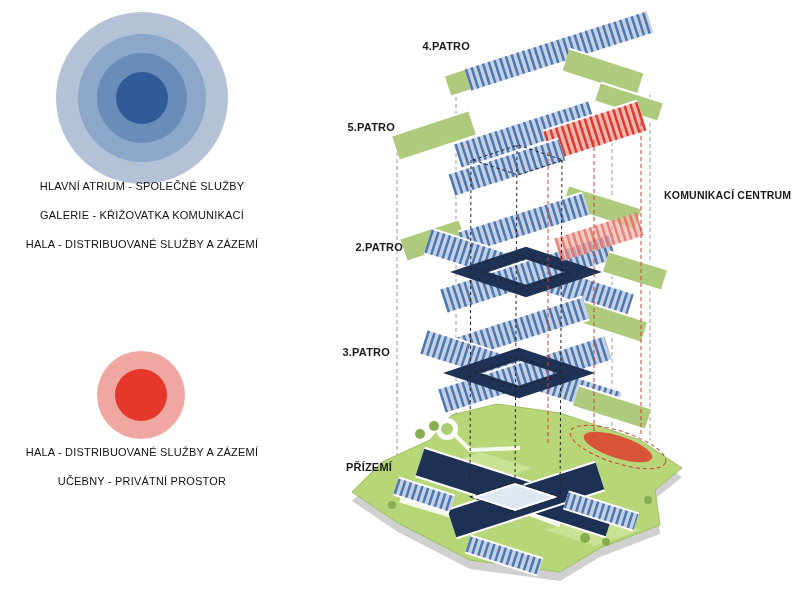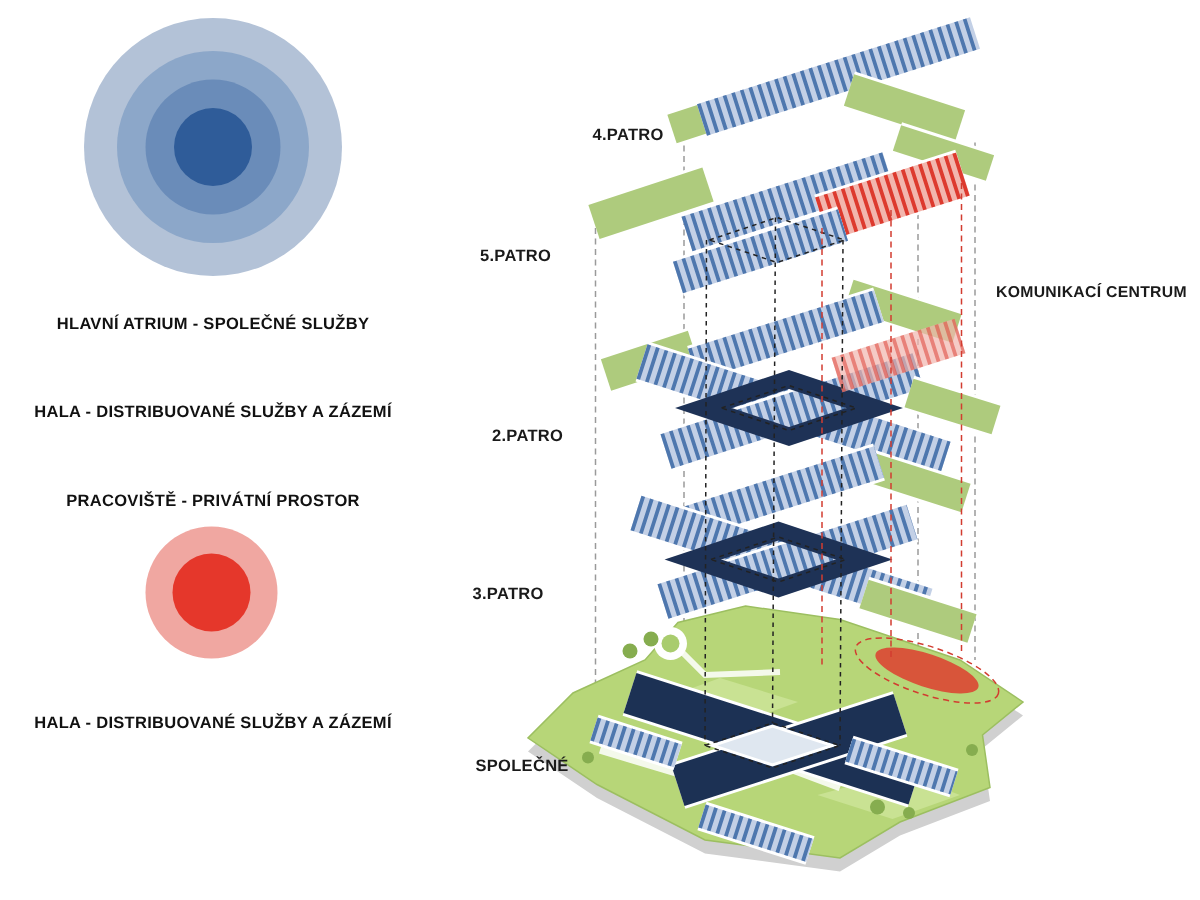--- a/index.html
+++ b/index.html
@@ -6,23 +6,23 @@
   body{
     width:800px;height:600px;position:relative;overflow:hidden;
     background:#ffffff;
     font-family:"Liberation Sans", sans-serif;
   }
   .abs{position:absolute;}
   .label{
     font-size:11px;font-weight:bold;color:#1a1a1a;letter-spacing:.2px;
     white-space:nowrap;
   }
-  .floor-label{text-align:left;margin-top:44px;}
+  .floor-label{text-align:right;}
   .legend-text{display:flex;flex-direction:column;gap:17px;text-align:center;}
-  .legend-text div{font-size:11px;font-weight:bold;color:#111;letter-spacing:.2px;margin-top:30px;}
+  .legend-text div{font-size:11px;font-weight:normal;color:#111;letter-spacing:.2px;}
   svg{display:block;}
   #axon-svg{position:absolute;left:0;top:0;}
 </style>
 </head>
 <body>
 
 <svg id="axon-svg" width="800" height="600" viewBox="0 0 800 600">
 
   <g stroke="#9a9a9a" stroke-width="1" stroke-dasharray="4 3">
     <line x1="397" y1="152" x2="397" y2="500"></line>
@@ -151,31 +151,32 @@
 
 <svg class="abs" style="left:54px;top:10px" width="176" height="176">
   <circle cx="88" cy="88" r="86" fill="#b3c2d7"></circle>
   <circle cx="88" cy="88" r="64" fill="#8ca7c9"></circle>
   <circle cx="88" cy="88" r="45" fill="#6a8cb9"></circle>
   <circle cx="88" cy="88" r="26" fill="#2f5c99"></circle>
 </svg>
 
 <div class="abs legend-text" style="left:8px;top:180px;width:268px">
   <div>HLAVNÍ ATRIUM - SPOLEČNÉ SLUŽBY</div>
+  <div>GALERIE - KŘIŽOVATKA KOMUNIKACÍ</div>
   <div>HALA - DISTRIBUOVANÉ SLUŽBY A ZÁZEMÍ</div>
-  <div>PRACOVIŠTĚ - PRIVÁTNÍ PROSTOR</div>
 </div>
 
 <svg class="abs" style="left:96px;top:350px" width="90" height="90">
   <circle cx="45" cy="45" r="44" fill="#f0a7a1"></circle>
   <circle cx="45" cy="45" r="26" fill="#e5372b"></circle>
 </svg>
 
 <div class="abs legend-text" style="left:8px;top:446px;width:268px">
   <div>HALA - DISTRIBUOVANÉ SLUŽBY A ZÁZEMÍ</div>
+  <div>UČEBNY - PRIVÁTNÍ PROSTOR</div>
 </div>
 
 <div class="abs label floor-label" style="left:395px;top:40px;width:75px">4.PATRO</div>
 <div class="abs label floor-label" style="left:320px;top:121px;width:75px">5.PATRO</div>
 <div class="abs label floor-label" style="left:328px;top:241px;width:75px">2.PATRO</div>
 <div class="abs label floor-label" style="left:315px;top:346px;width:75px">3.PATRO</div>
-<div class="abs label floor-label" style="left:317px;top:461px;width:75px">SPOLEČNÉ</div>
+<div class="abs label floor-label" style="left:317px;top:461px;width:75px">PŘÍZEMÍ</div>
 <div class="abs label" style="left:664px;top:189px;font-size:10.5px">KOMUNIKACÍ CENTRUM</div>
 
 </body></html>

